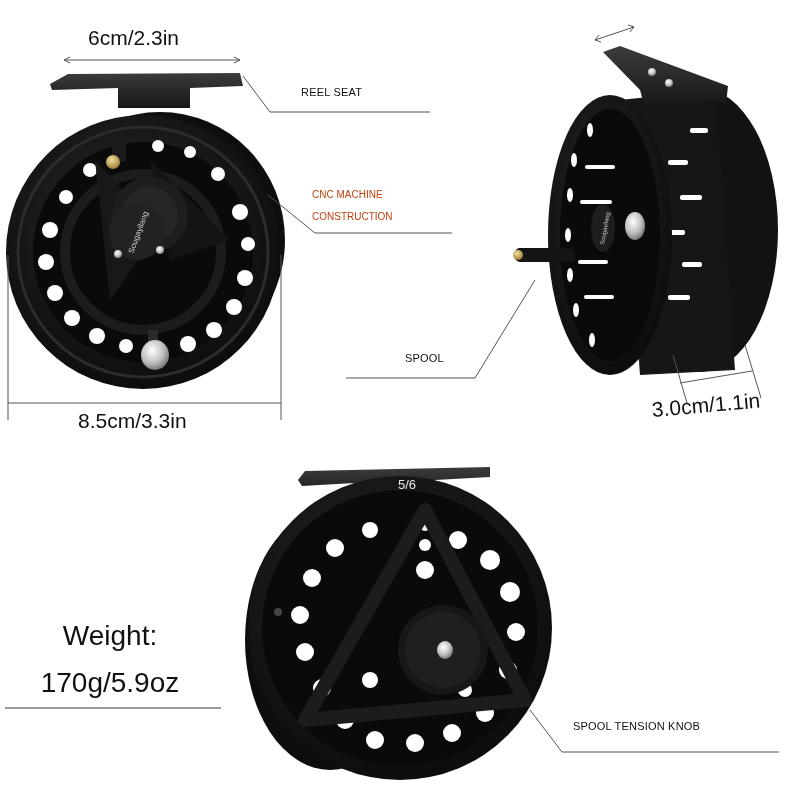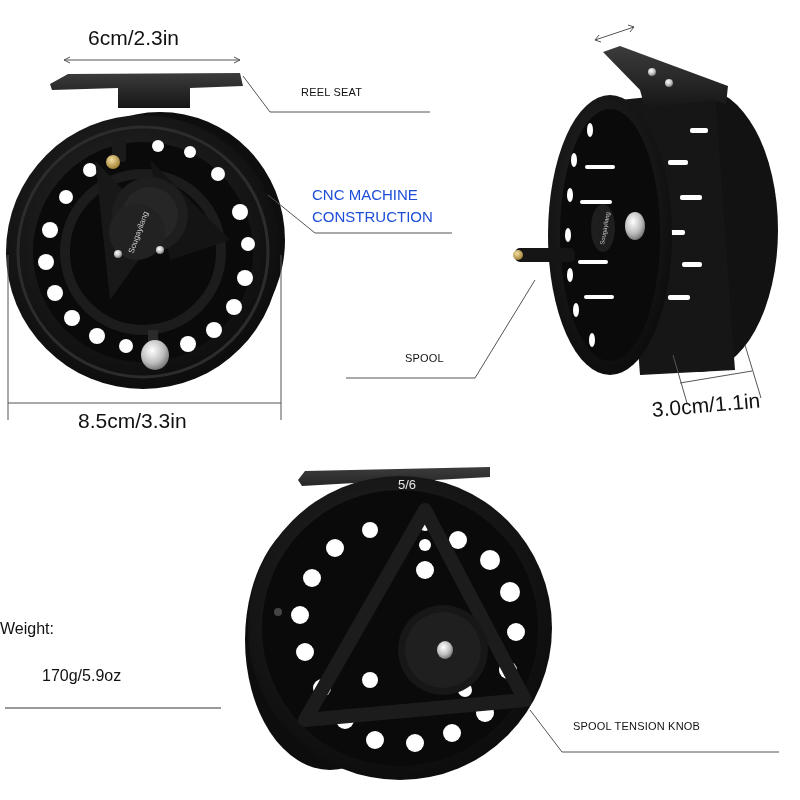--- a/index.html
+++ b/index.html
@@ -1,21 +1,21 @@
 <!DOCTYPE html>
 <html><head>
 <meta charset="utf-8">
 <style>
   html, body { margin: 0; padding: 0; background: #ffffff; }
   .canvas { position: relative; width: 800px; height: 800px; overflow: hidden; background: #fff; font-family: "Liberation Sans", sans-serif; color: #111; }
   .lbl { position: absolute; white-space: nowrap; }
   .dim { font-size: 21px; color: #111; }
   .cap { font-size: 11px; letter-spacing: 0.2px; color: #111; }
-  .cap2 { font-size: 15px; line-height: 22px; color: #1d4ed8; }
-  .weight { font-size: 16px; color: #111; }
+  .cap2 { font-size: 10px; line-height: 22px; color: #c2410c; }
+  .weight { font-size: 28px; color: #111; text-align: center; }
   svg.overlay { position: absolute; left: 0; top: 0; }
 </style>
 </head>
 <body>
 
 <div class="canvas">
 
   <svg class="overlay" width="800" height="800" viewBox="0 0 800 800">
     <defs>
       <radialGradient id="rimGrad" cx="45%" cy="40%" r="60%">
@@ -200,16 +200,16 @@
   <div class="lbl dim" style="left:88px; top:26px;">6cm/2.3in</div>
   <div class="lbl cap" style="left:301px; top:86px;">REEL SEAT</div>
   <div class="lbl cap2" style="left:312px; top:184px;">
     <div>CNC MACHINE</div>
     <div>CONSTRUCTION</div>
   </div>
   <div class="lbl cap" style="left:405px; top:352px;">SPOOL</div>
   <div class="lbl dim" style="left:78px; top:409px;">8.5cm/3.3in</div>
   <div class="lbl dim" style="left:652px; top:398px; transform: rotate(-5deg); transform-origin: left center;">3.0cm/1.1in</div>
   <div class="lbl weight" style="left:0; width:220px; top:620px;">Weight:</div>
-  <div class="lbl weight" style="left:0; width:220px; top:667px;padding-left:42px;">170g/5.9oz</div>
+  <div class="lbl weight" style="left:0; width:220px; top:667px;">170g/5.9oz</div>
   <div class="lbl cap" style="left:573px; top:720px;">SPOOL TENSION KNOB</div>
 
 </div>
 
 </body></html>

